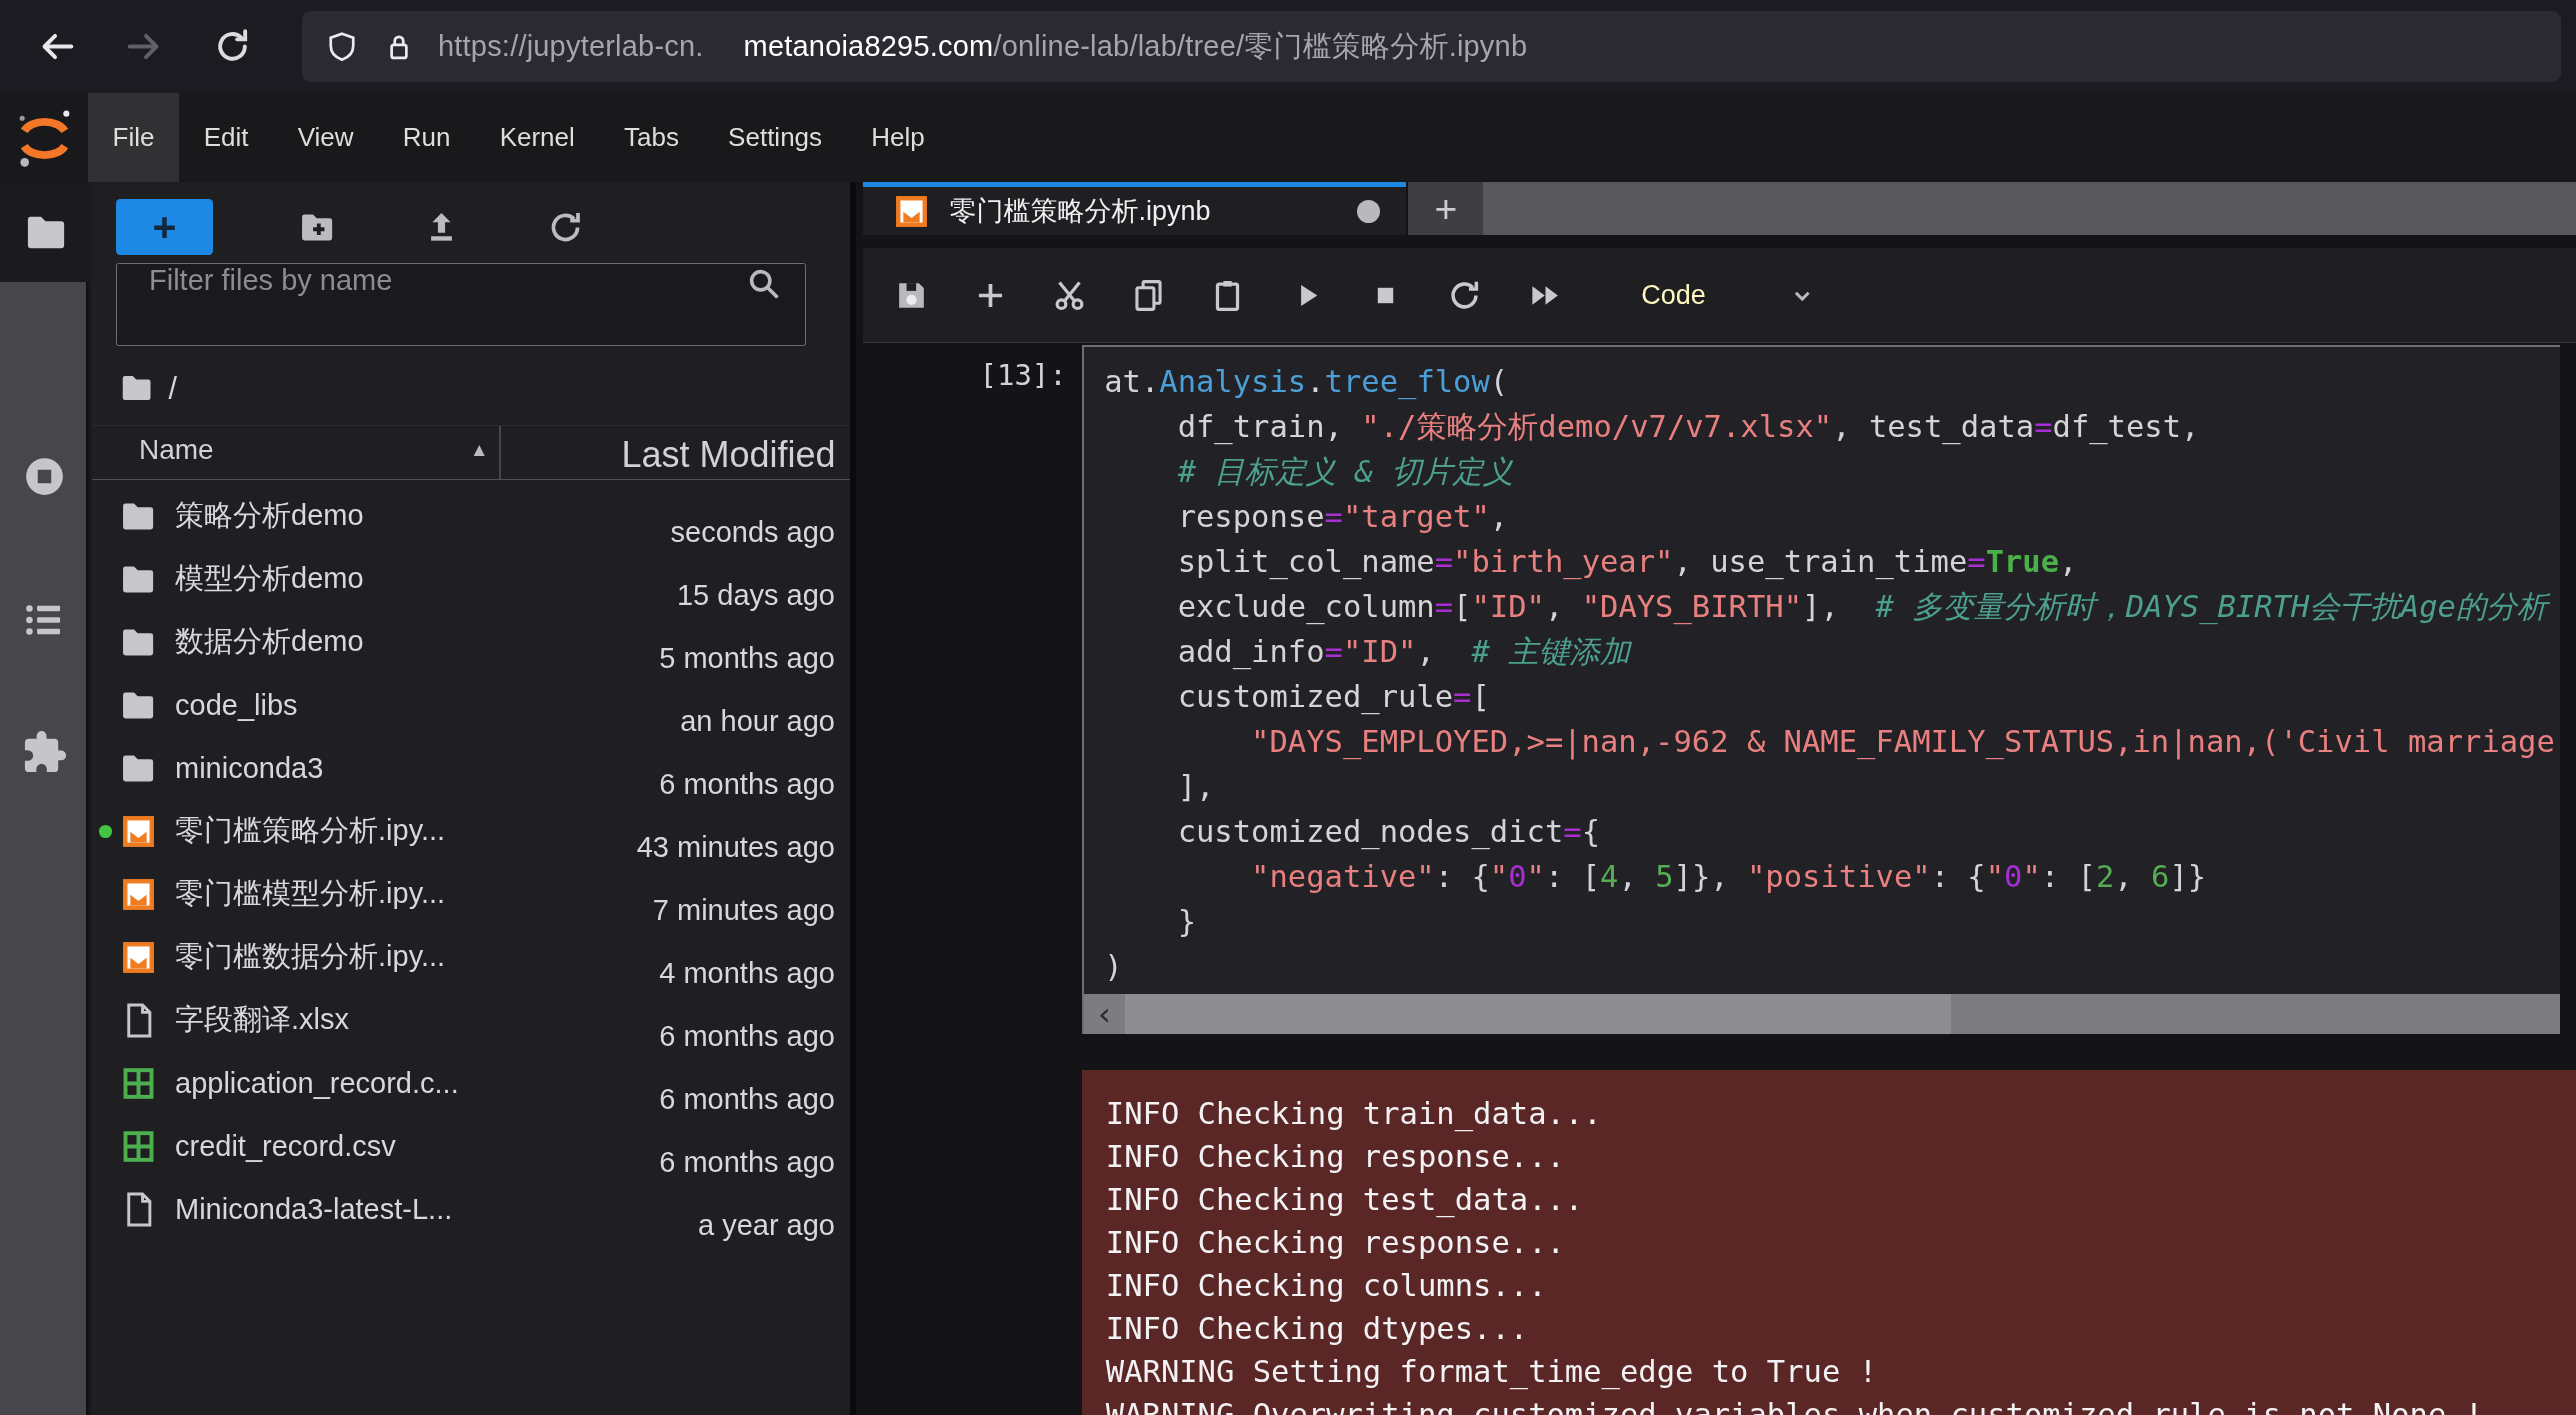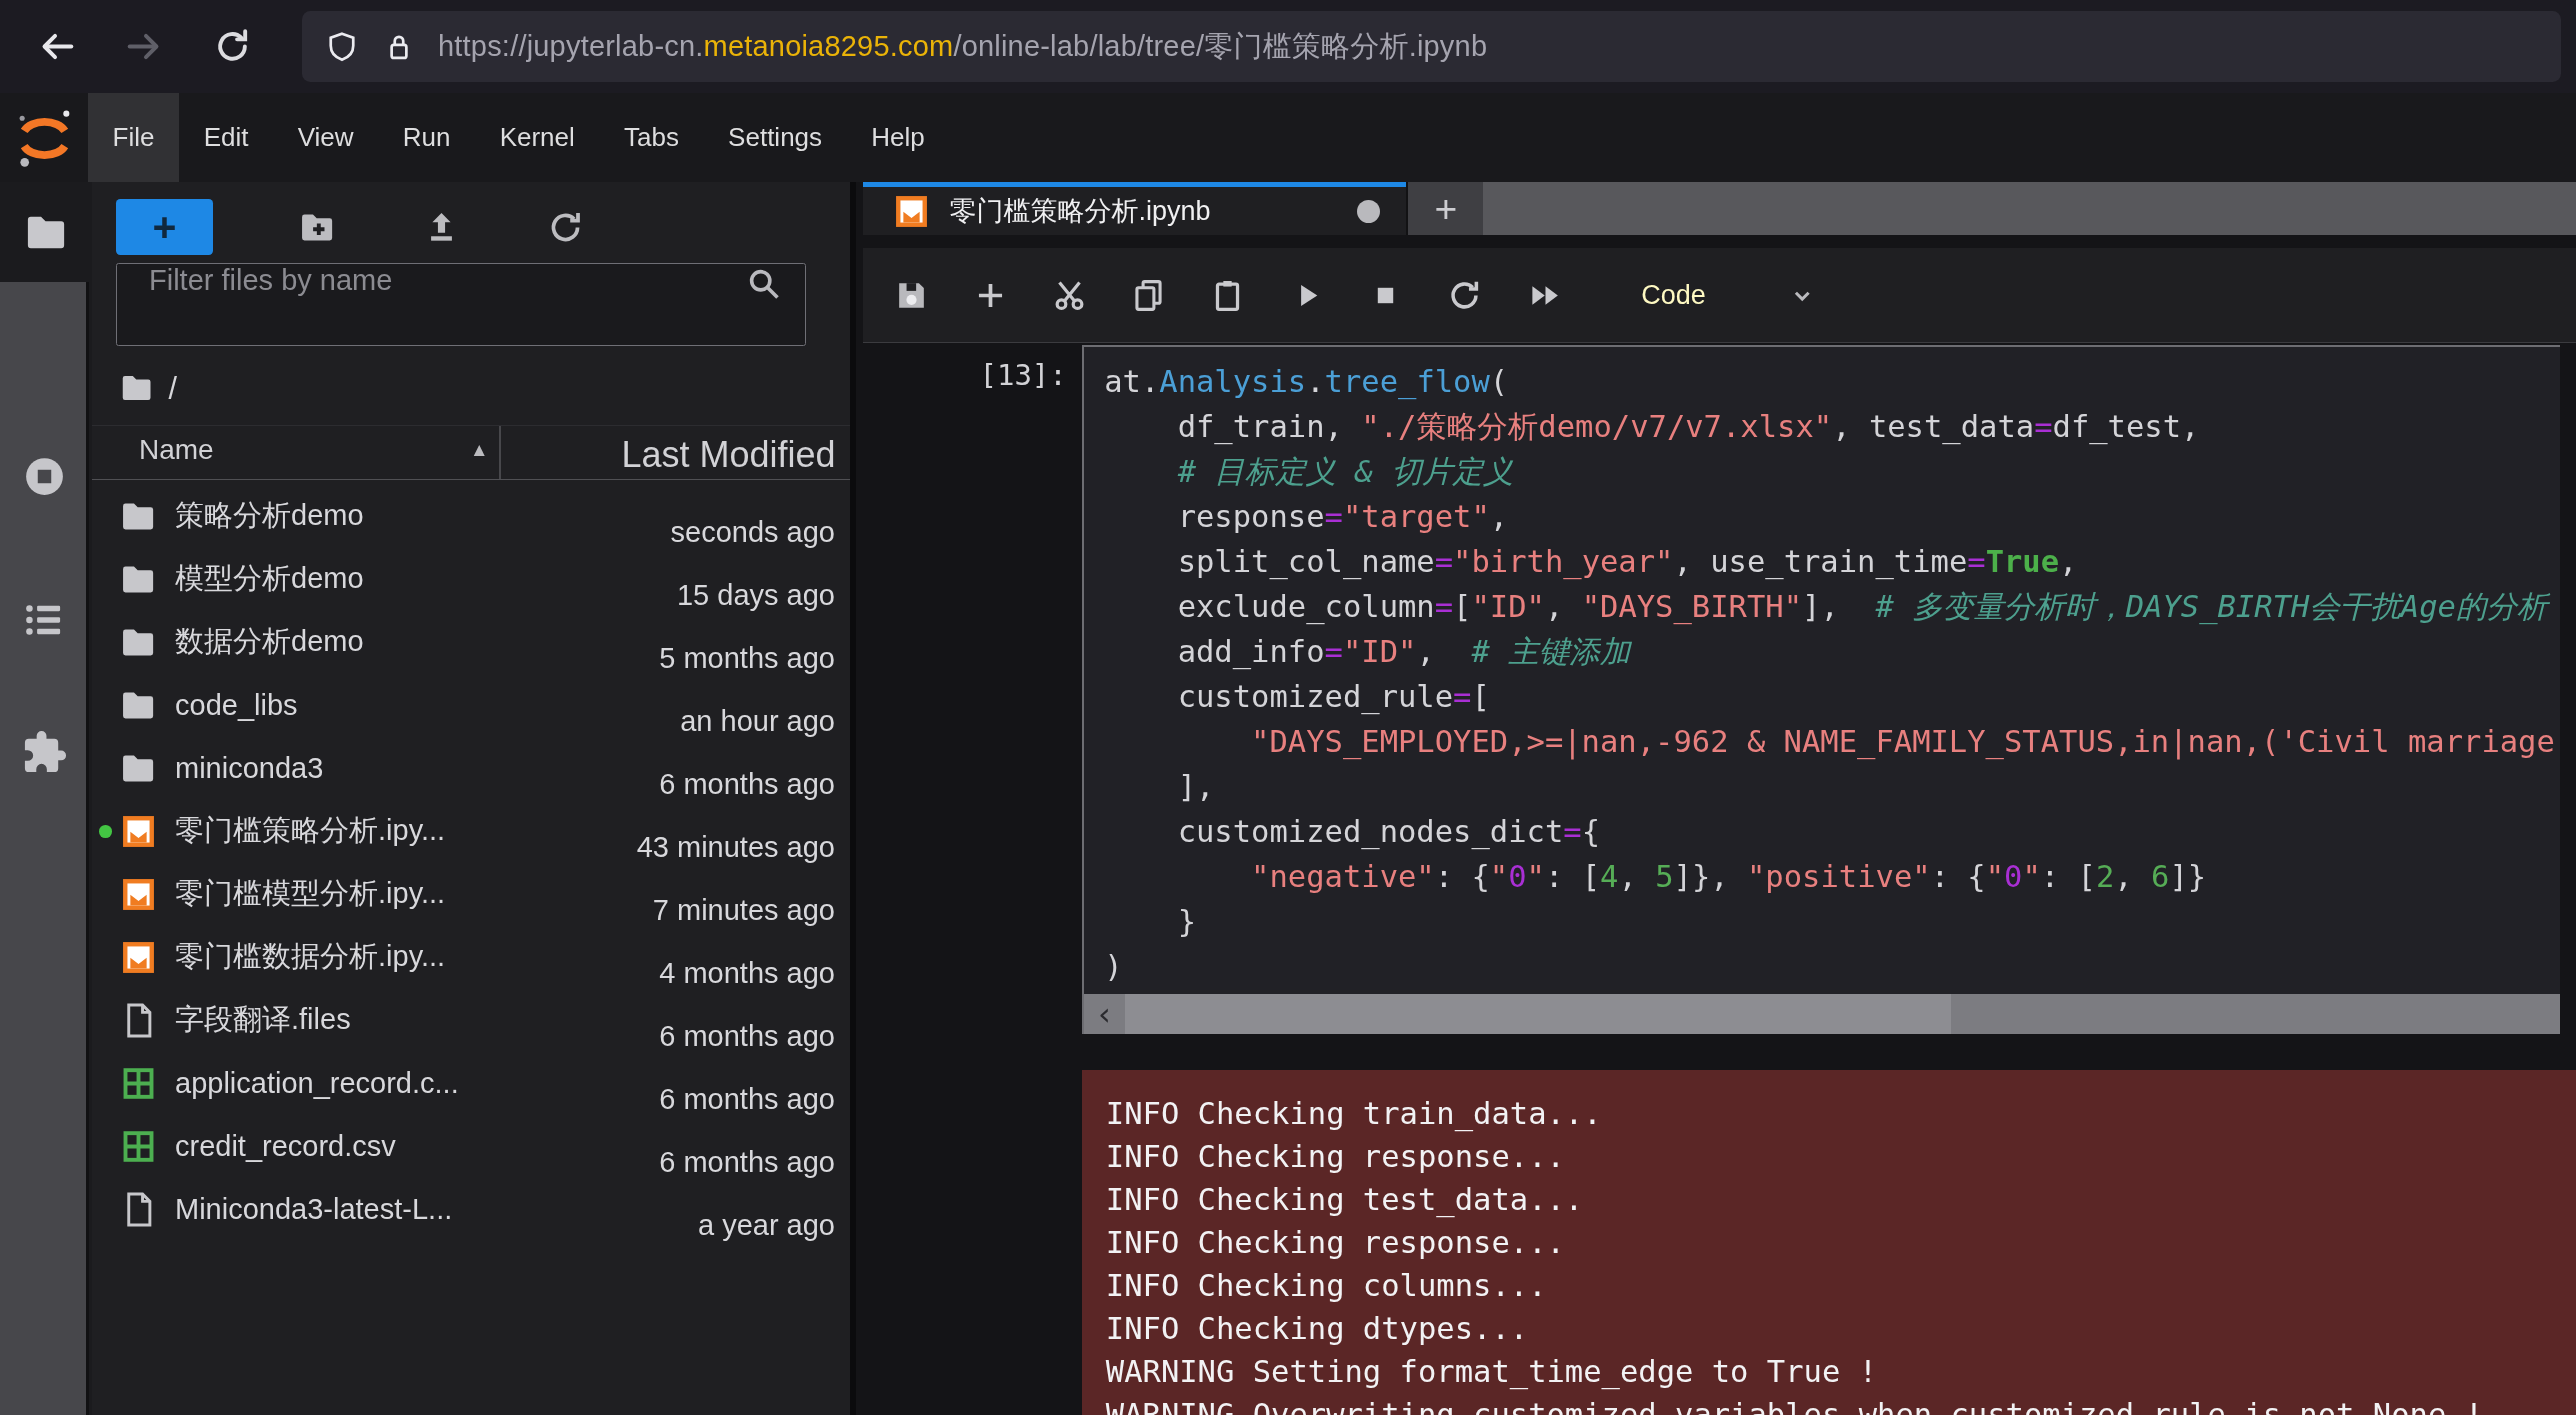--- a/index.html
+++ b/index.html
@@ -12,21 +12,21 @@
                display:flex;align-items:center;}
   .nav-ic{width:42px;height:42px;flex:0 0 auto;display:flex;align-items:center;justify-content:center;}
   #back-ic{margin-left:36px;color:#e8e8ec;}
   #fwd-ic{margin-left:44px;color:#5f5f68;}
   #reload-ic{margin-left:47px;color:#dcdce0;}
   #urlbar{margin-left:49px;flex:1;height:71px;margin-right:15.3px;background:#2b2a33;border-radius:8.5px;
           display:flex;align-items:center;padding-left:22px;}
   #urlbar .sec-ic{margin-right:22px;color:#ebebf0;}
   .url-text{font-size:29px;letter-spacing:0.2px;white-space:nowrap;overflow:hidden;}
   .url-dim{color:#a5a4af;}
-  .url-hi{color:#eab308;}
+  .url-hi{color:#ffffff;margin-left:40px;}
 
   
   #menubar{position:absolute;left:0;top:93px;width:100%;height:89px;background:#19191c;
            display:flex;align-items:stretch;}
   #logo{width:88px;display:flex;align-items:center;justify-content:center;}
   .menu-item{display:flex;align-items:center;padding:0 24.6px;font-size:26px;color:#dededf;cursor:default;}
   .menu-item.active{background:#313134;}
 
   
   #sidebar{position:absolute;left:0;top:182px;width:92px;bottom:0;background:#1b1b1e;}
@@ -313,21 +313,21 @@
           </svg>
           <span class="row-name">零门槛数据分析.ipy...</span>
           <span class="row-time">4 months ago</span>
         </div>
         <div class="file-row">
           <span class="row-gutter"></span>
           <svg class="row-icon" viewBox="0 0 24 24" fill="none" stroke="#c7c7cb" stroke-width="1.8">
             <path d="M6 2.5h8.5L19 7v14.5H6z"></path>
             <path d="M14.5 2.5V7H19"></path>
           </svg>
-          <span class="row-name">字段翻译.files</span>
+          <span class="row-name">字段翻译.xlsx</span>
           <span class="row-time">6 months ago</span>
         </div>
         <div class="file-row">
           <span class="row-gutter"></span>
           <svg class="row-icon" viewBox="0 0 24 24" fill="none" stroke="#4caf50" stroke-width="2.4">
             <rect x="4" y="3.8" width="16" height="16.4"></rect>
             <path d="M4 12h16M12 3.8v16.4"></path>
           </svg>
           <span class="row-name">application_record.c...</span>
           <span class="row-time">6 months ago</span>

